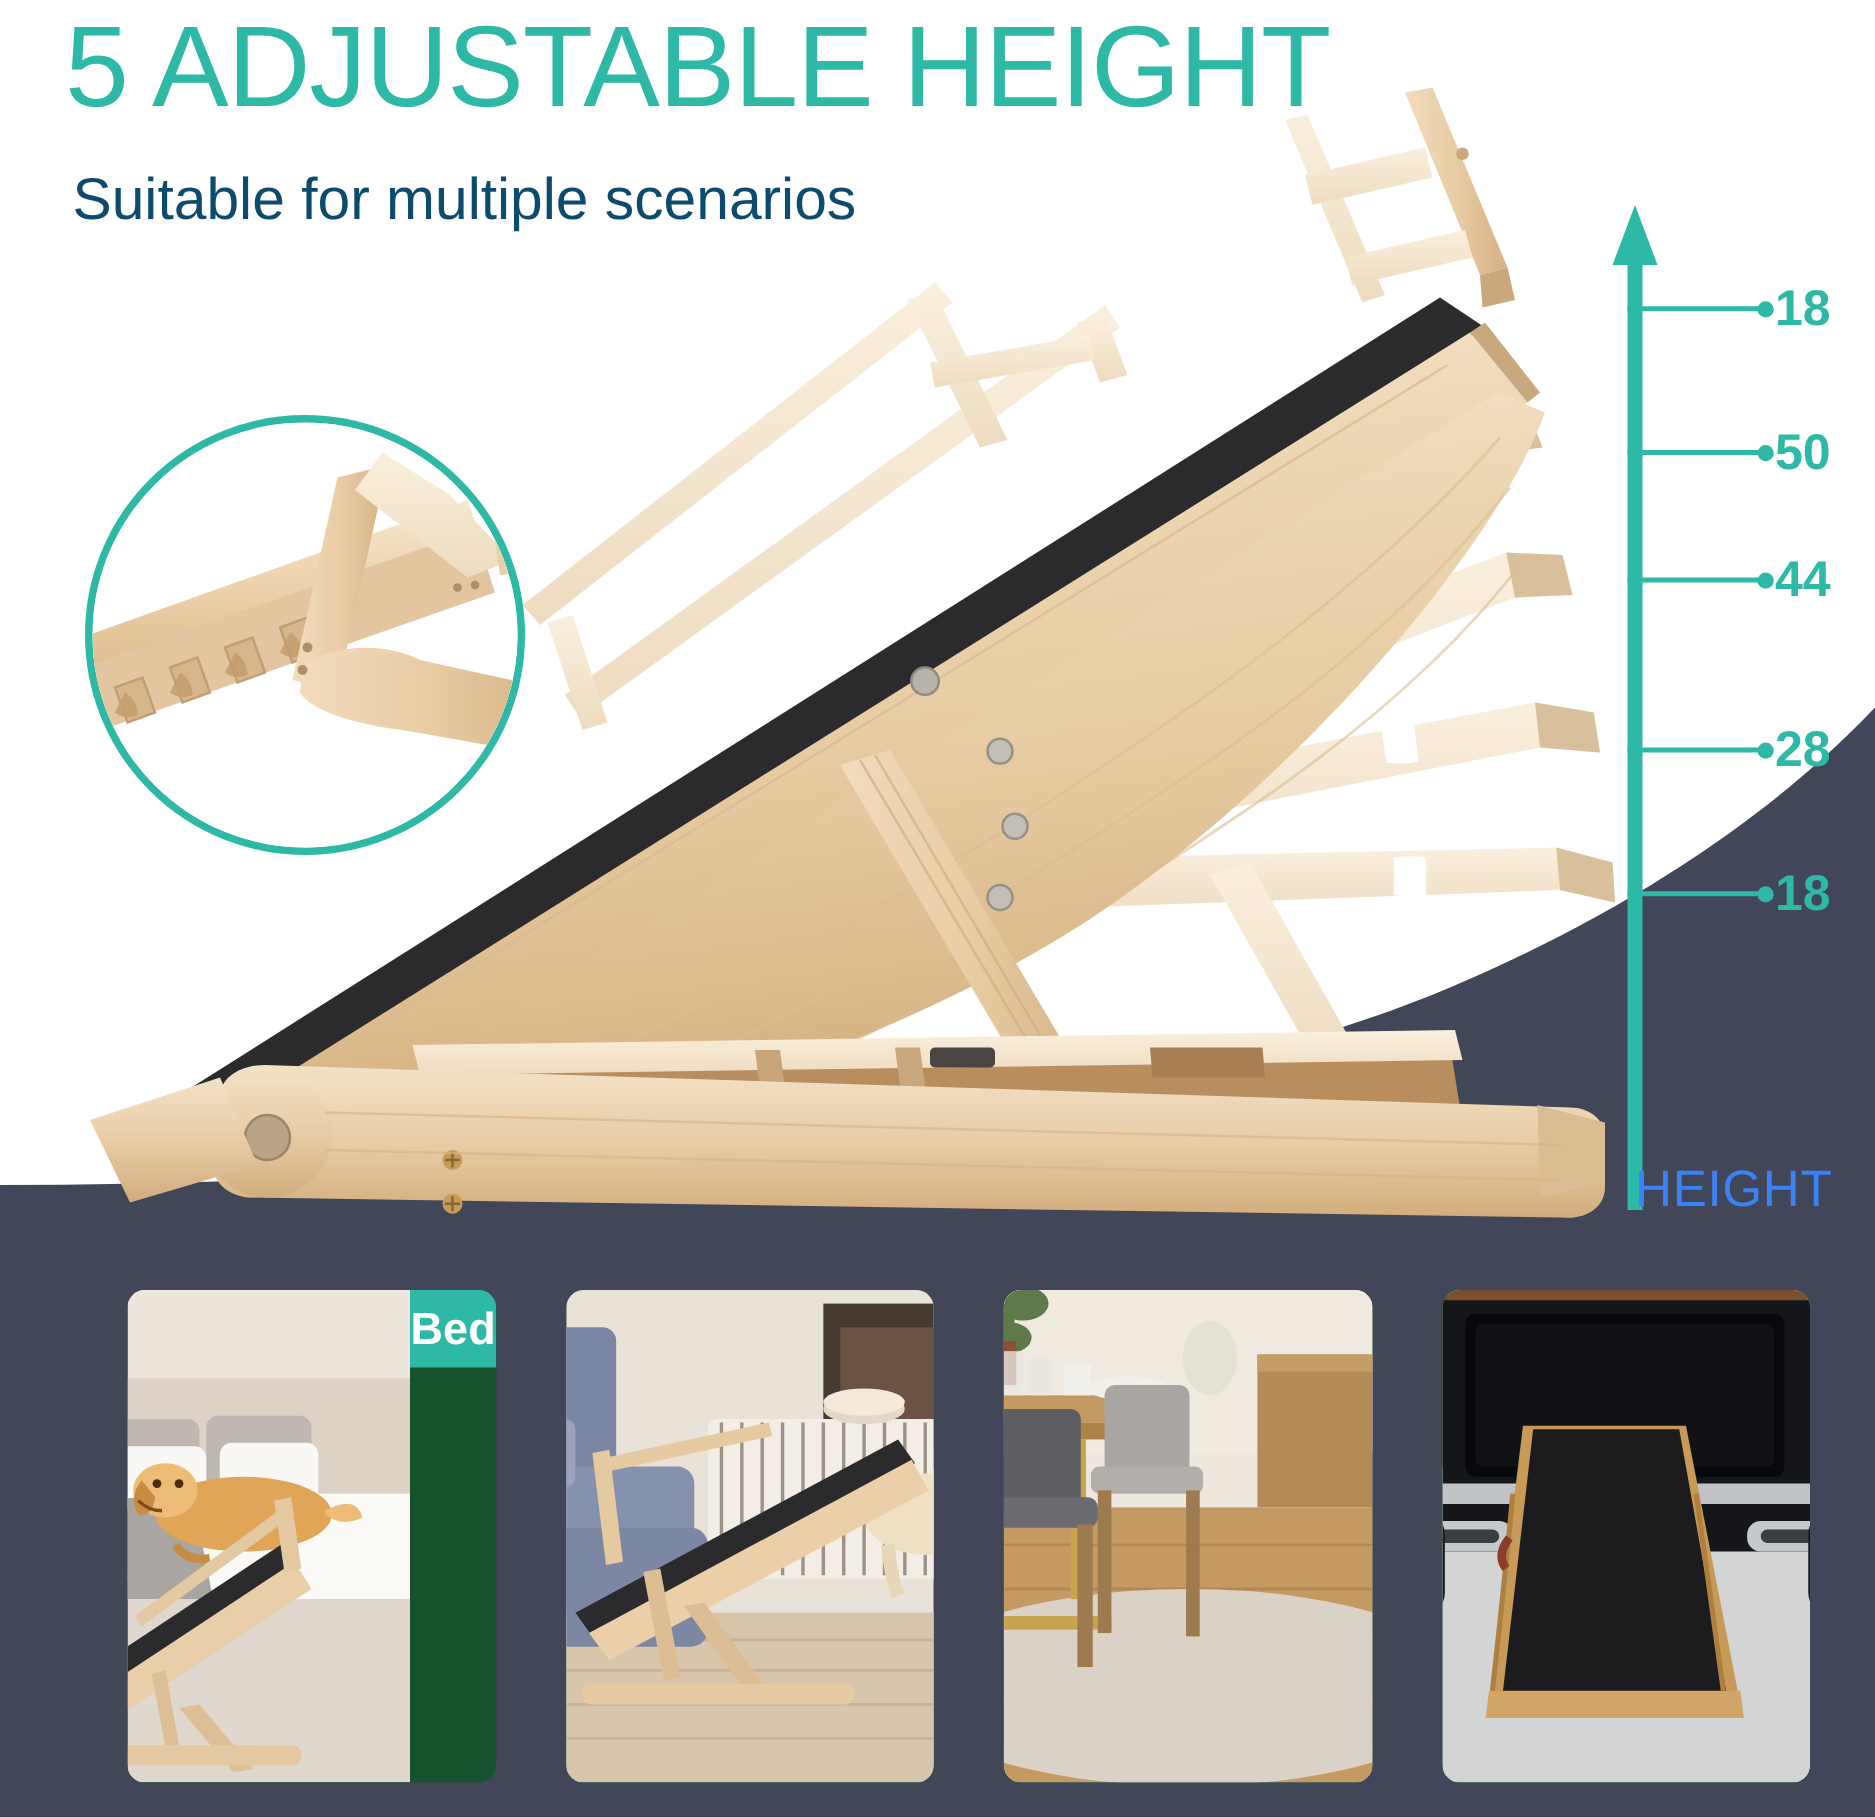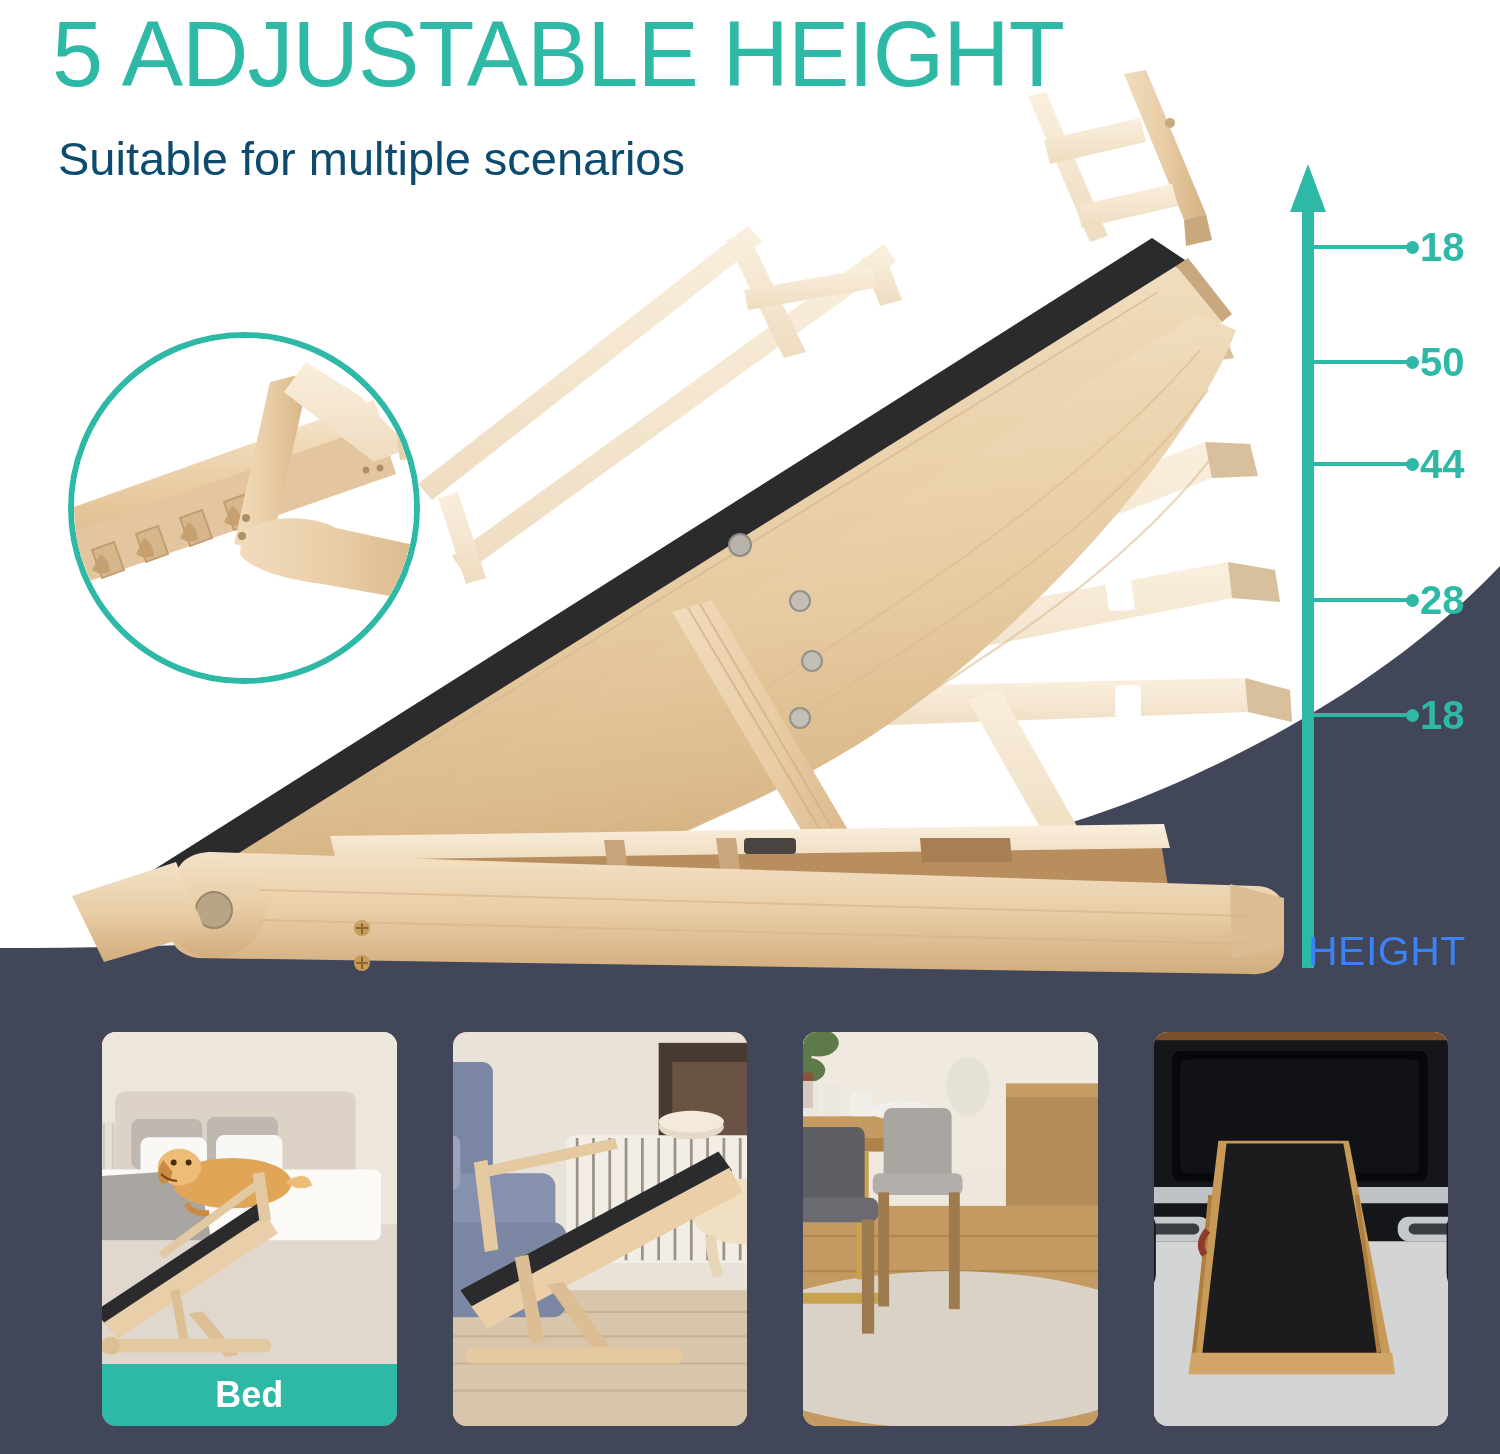--- a/index.html
+++ b/index.html
@@ -73,21 +73,21 @@
   
   #scenarios {
     position: absolute; left: 0; top: 1012px;
     width: 1500px; height: 442px;
     background: #414658;
     display: flex; gap: 12px;
     padding: 20px 52px 28px 58px;
   }
   .card {
     flex: 1 1 0; border-radius: 14px; overflow: hidden;
-    background: #ef4444; display: flex; flex-direction: column;
+    background: #14532d; display: flex; flex-direction: row;
     min-width: 0;
     margin-left: 44px;
   }
   .card-photo { flex: 1 1 auto; position: relative; overflow: hidden; }
   .card-photo svg { position: absolute; left: 0; top: 0; width: 100%; height: 100%; }
   .card-caption {
     height: 62px; flex: 0 0 62px; background: #2EB8A6;
     color: #ffffff; font-size: 36px; font-weight: bold;
     display: flex; align-items: center; justify-content: center;
     white-space: nowrap;

